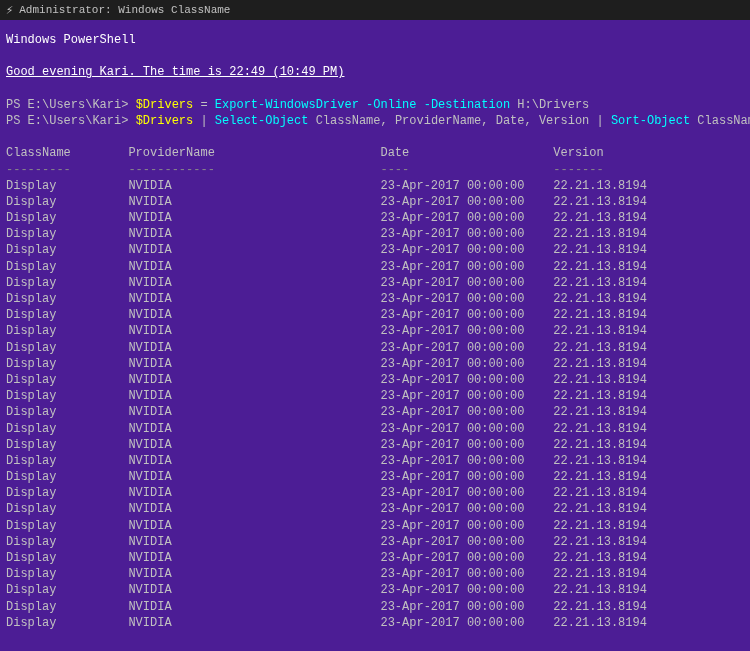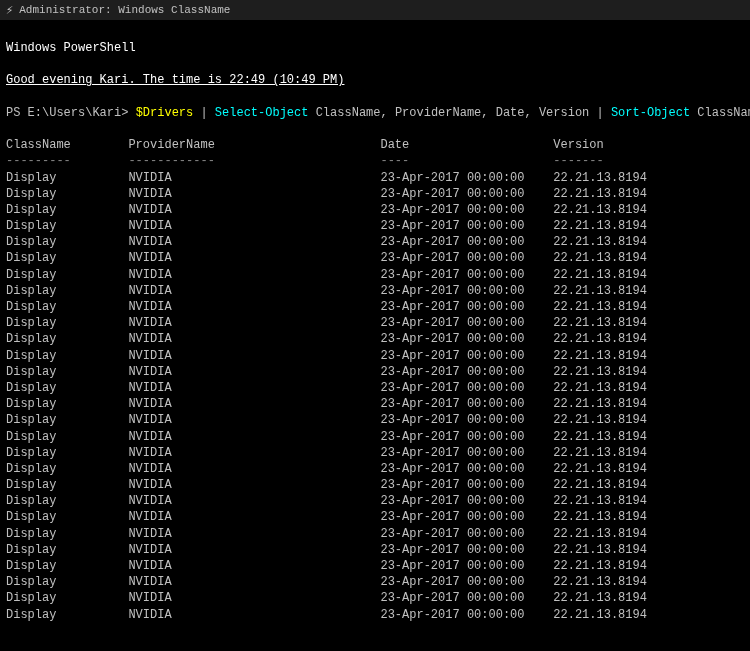--- a/index.html
+++ b/index.html
@@ -19,22 +19,22 @@
       font-size: 11px;
       display: flex;
       align-items: center;
       gap: 6px;
       height: 20px;
     }
     .title-bar-icon {
       font-size: 12px;
     }
     .terminal {
-      background: #000000;
-      padding: 20px 6px;
+      background: #4c1d95;
+      padding: 12px 6px;
       height: calc(651px - 20px);
       overflow: hidden;
     }
     .line {
       line-height: 1.35;
       white-space: pre;
     }
   </style>
 </head>
 <body>
@@ -43,20 +43,21 @@
   <span class="title-bar-icon">⚡</span>
   <span>Administrator: Windows ClassName</span>
 </div>
 
 <div class="terminal">
 
 <div class="line" style="color: rgb(255, 255, 255);">Windows PowerShell</div>
     <div class="line">&nbsp;</div>
     <div class="line" style="color: rgb(255, 255, 255); text-decoration: underline;">Good evening Kari. The time is 22:49 (10:49 PM)</div>
     <div class="line">&nbsp;</div>
+    <div class="line"><span style="color:#c0c0c0">PS E:\Users\Kari&gt; </span><span style="color:#ffff00">$Drivers</span><span style="color:#c0c0c0"> = </span><span style="color:#00ffff">Export-WindowsDriver</span><span style="color:#00ffff"> -Online</span><span style="color:#c0c0c0"> </span><span style="color:#00ffff">-Destination</span><span style="color:#c0c0c0"> H:\Drivers</span></div>
     <div class="line"><span style="color:#c0c0c0">PS E:\Users\Kari&gt; </span><span style="color:#ffff00">$Drivers</span><span style="color:#c0c0c0"> | </span><span style="color:#00ffff">Select-Object</span><span style="color:#c0c0c0"> ClassName, ProviderName, Date, Version </span><span style="color:#c0c0c0">| </span><span style="color:#00ffff">Sort-Object</span><span style="color:#c0c0c0"> ClassName</span></div>
     <div class="line">&nbsp;</div>
     <div class="line" style="color: rgb(192, 192, 192);">ClassName        ProviderName                       Date                    Version</div>
     <div class="line" style="color: rgb(136, 136, 136);">---------        ------------                       ----                    -------</div>
     <div class="line" style="color: rgb(192, 192, 192);">Display          NVIDIA                             23-Apr-2017 00:00:00    22.21.13.8194</div>
     <div class="line" style="color: rgb(192, 192, 192);">Display          NVIDIA                             23-Apr-2017 00:00:00    22.21.13.8194</div>
     <div class="line" style="color: rgb(192, 192, 192);">Display          NVIDIA                             23-Apr-2017 00:00:00    22.21.13.8194</div>
     <div class="line" style="color: rgb(192, 192, 192);">Display          NVIDIA                             23-Apr-2017 00:00:00    22.21.13.8194</div>
     <div class="line" style="color: rgb(192, 192, 192);">Display          NVIDIA                             23-Apr-2017 00:00:00    22.21.13.8194</div>
     <div class="line" style="color: rgb(192, 192, 192);">Display          NVIDIA                             23-Apr-2017 00:00:00    22.21.13.8194</div>

